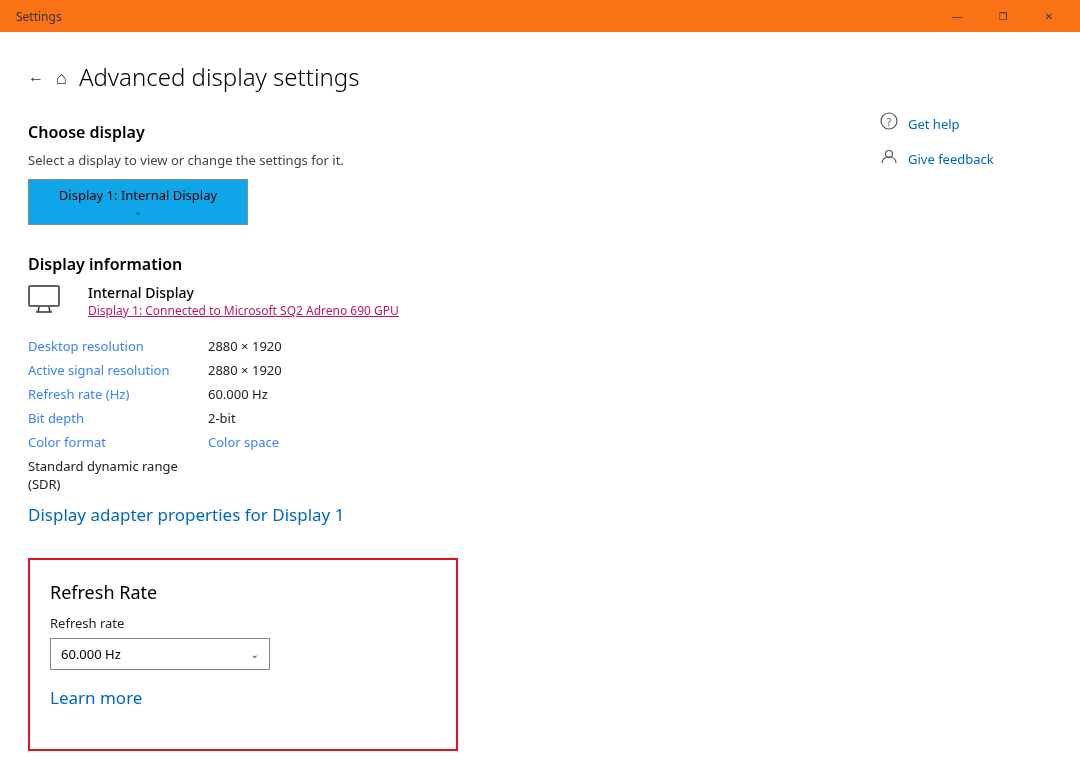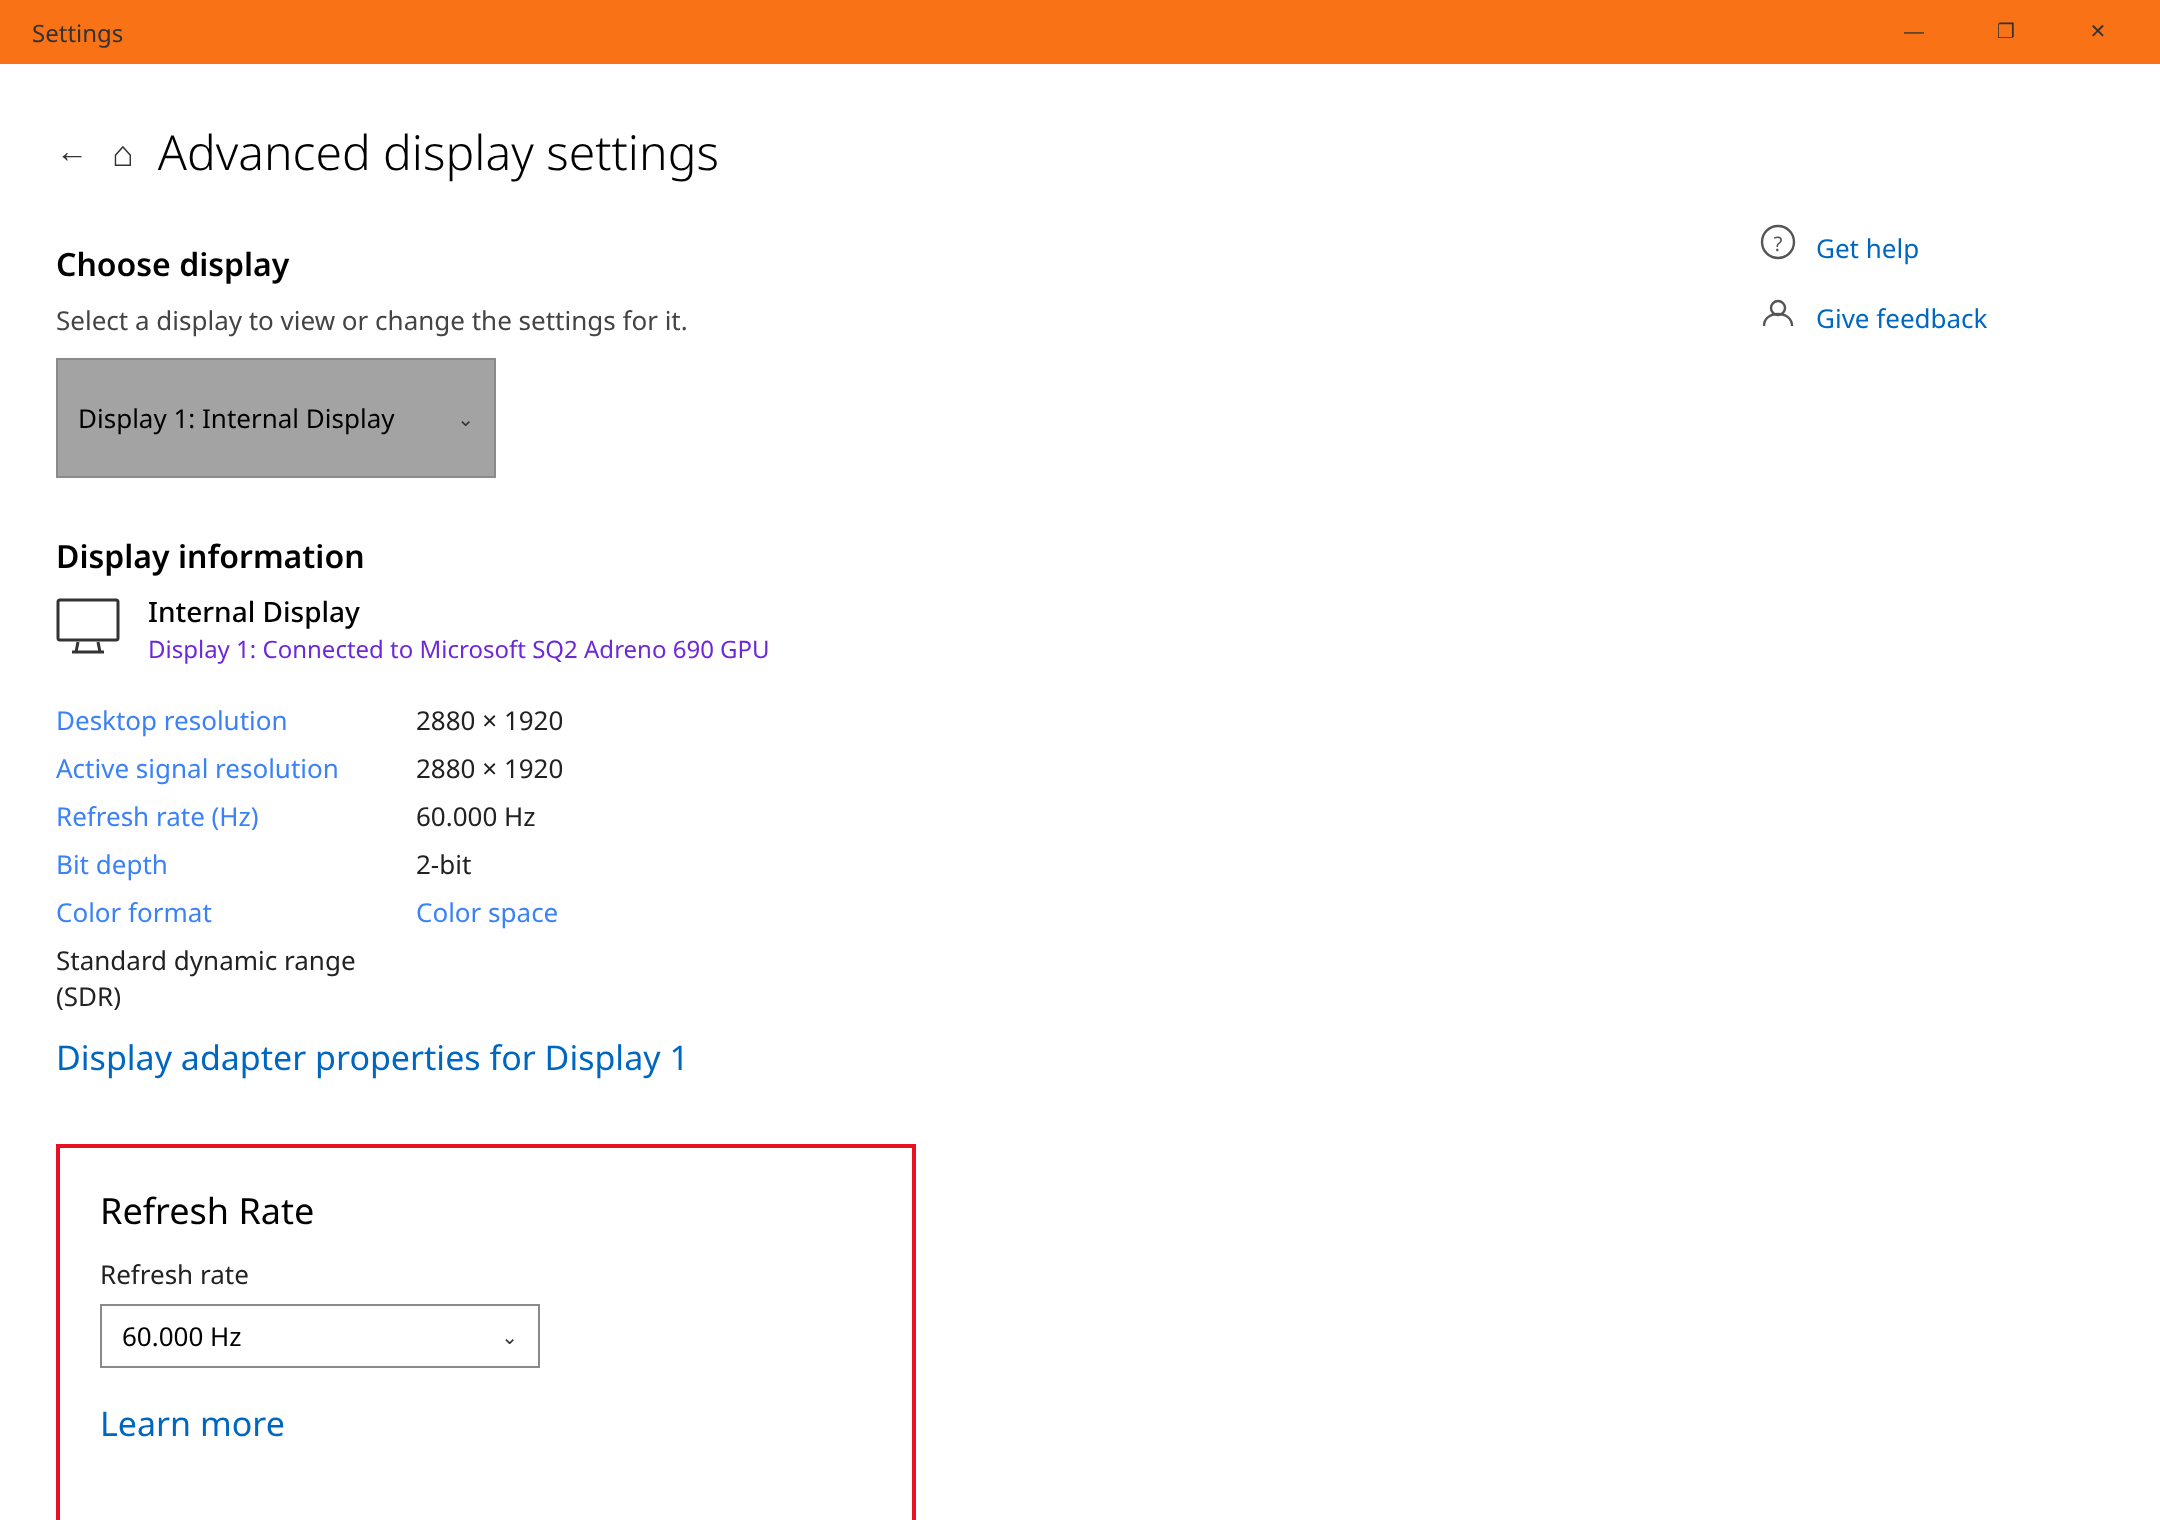--- a/index.html
+++ b/index.html
@@ -96,54 +96,56 @@
       color: #444;
       margin-bottom: 10px;
     }
 
     
     .dropdown {
       display: flex;
       align-items: center;
       justify-content: space-between;
       border: 1px solid #8a8a8a;
-      padding: 20px 10px;
+      padding: 6px 10px;
       width: 220px;
       cursor: pointer;
-      background: #a3a3a3;
-      font-size: 13px;
-      color: #000;
+      background: #0ea5e9;
+      font-size: 13px;
+      color: #000;
+      flex-direction: column;
     }
     .dropdown-arrow {
       font-size: 10px;
       color: #333;
     }
 
     
     .display-info-section {
       margin-top: 28px;
     }
     .display-item {
       display: flex;
       align-items: flex-start;
-      gap: 14px;
+      gap: 28px;
       margin-bottom: 18px;
     }
     .monitor-icon {
       margin-top: 2px;
       flex-shrink: 0;
     }
     .display-item-name {
       font-size: 14px;
       font-weight: 500;
       color: #000;
     }
     .display-item-sub {
       font-size: 12px;
-      color: #6d28d9;
+      color: #be185d;
+      text-decoration: underline;
     }
 
     
     .info-table {
       display: grid;
       grid-template-columns: 180px 1fr;
       row-gap: 6px;
       margin-bottom: 10px;
     }
     .info-label {

